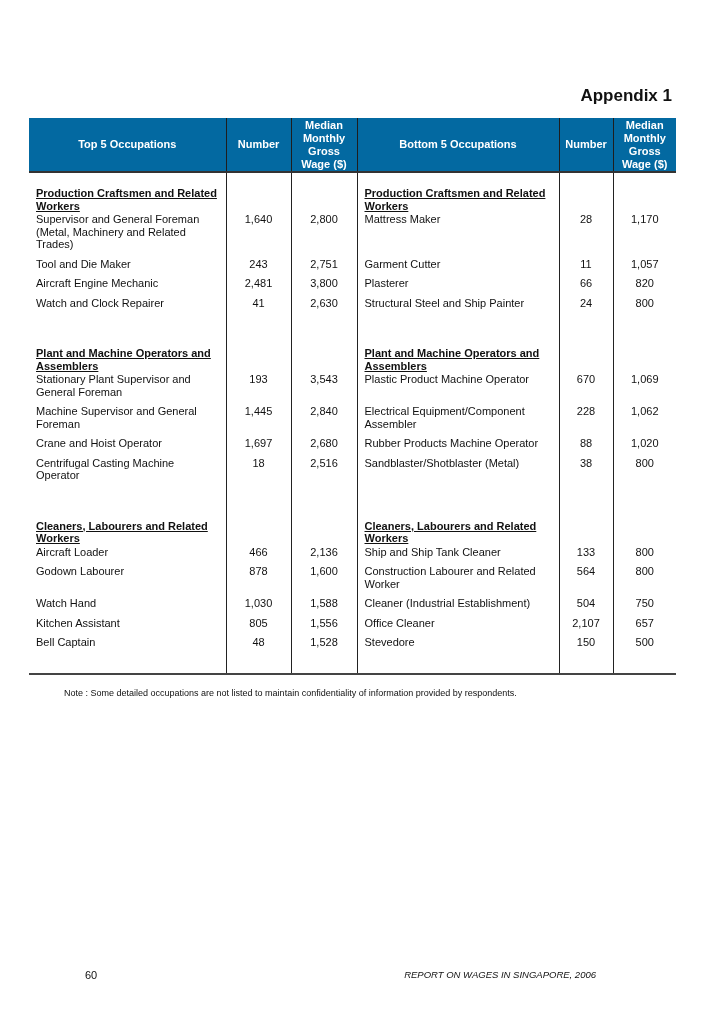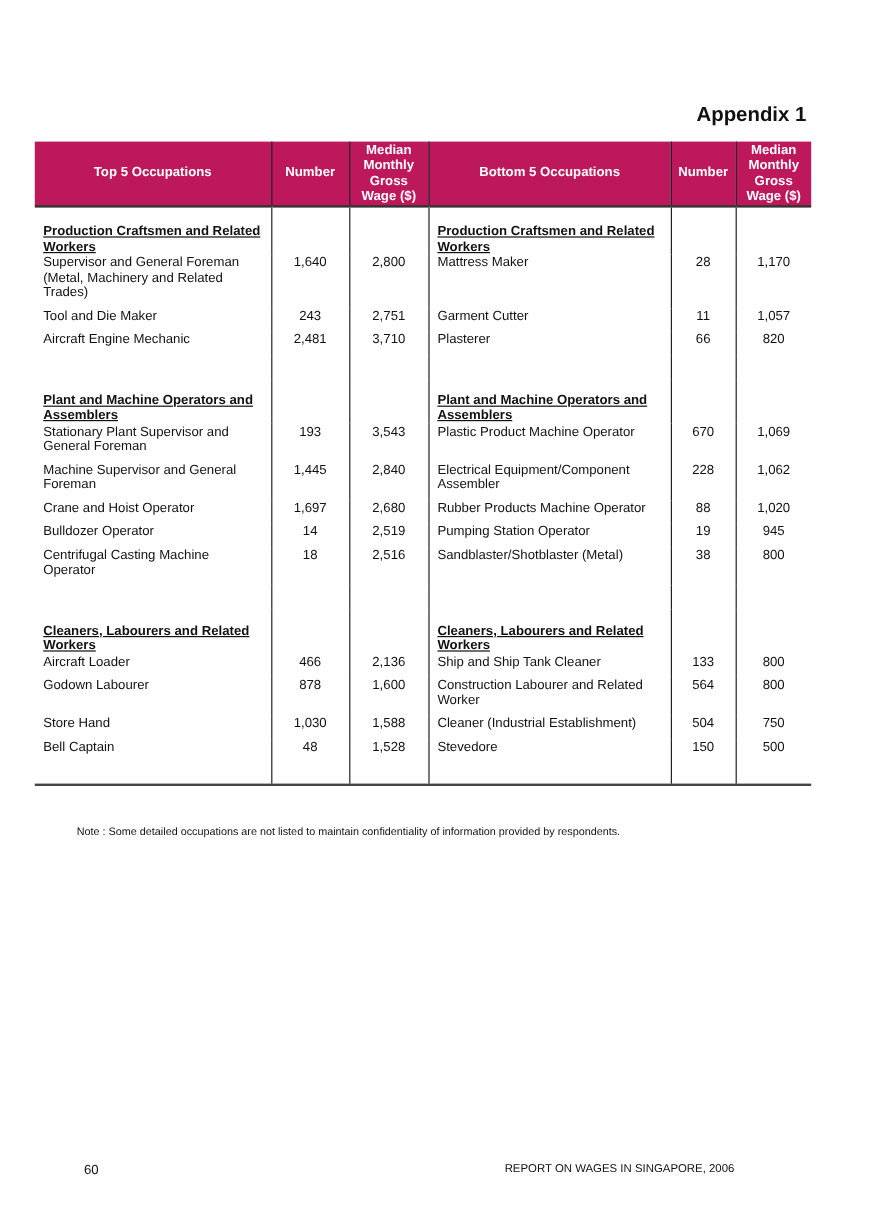--- a/index.html
+++ b/index.html
@@ -5,35 +5,35 @@
   html, body { margin: 0; padding: 0; background: #ffffff; }
   body { width: 724px; height: 1024px; position: relative; font-family: "Liberation Sans", sans-serif; color: #111; overflow: hidden; }
   .appendix { position: absolute; right: 52px; top: 86px; font-size: 17px; font-weight: bold; }
   .tbl { position: absolute; left: 29px; top: 118px; width: 647px; border-collapse: collapse; table-layout: fixed; font-size: 11px; }
   .tbl col.c1 { width: 197px; }
   .tbl col.c2 { width: 65px; }
   .tbl col.c3 { width: 66px; }
   .tbl col.c4 { width: 202px; }
   .tbl col.c5 { width: 54px; }
   .tbl col.c6 { width: 63px; }
-  .tbl th { background: #be185d; color: #ffffff; font-weight: bold; font-size: 11px; text-align: center; vertical-align: middle; height: 53px; padding: 0 3px; border-left: 1px solid #1e1e1e; border-bottom: 2px solid #333; line-height: 13px; }
+  .tbl th { background: #0369a1; color: #ffffff; font-weight: bold; font-size: 11px; text-align: center; vertical-align: middle; height: 53px; padding: 0 3px; border-left: 1px solid #1e1e1e; border-bottom: 2px solid #333; line-height: 13px; }
   .tbl th:first-child { border-left: none; }
   .tbl td { vertical-align: top; padding: 1px 5px 0 7px; line-height: 12.5px; border-left: 1px solid #222; }
   .tbl td:first-child { border-left: none; }
   .tbl td.num { text-align: center; padding-left: 2px; padding-right: 2px; }
   .tbl tr.head-row td { padding-top: 12px; }
   .tbl tr.first-head td { padding-top: 14px; }
   .sec { font-weight: bold; text-decoration: underline; }
   .tbl tr.item td { padding-bottom: 6px; }
   .tbl tr.gap td { height: 20px; padding: 0; }
   .tbl tr.last td { padding-bottom: 24px; }
   .tbl tbody tr.last { border-bottom: 2px solid #444; }
   .note { position: absolute; left: 36px; top: 688px; font-size: 9px; padding-left: 28px; }
-  .footer-page { position: absolute; left: 70px; top: 969px; font-size: 11px; }
-  .footer-title { position: absolute; right: 112px; top: 969px; font-size: 9.5px; }
+  .footer-page { position: absolute; left: 85px; top: 969px; font-size: 11px; }
+  .footer-title { position: absolute; right: 128px; top: 969px; font-size: 9.5px; font-style: italic; }
 </style>
 </head>
 <body>
 
 <div class="appendix">Appendix 1</div>
 
 <table class="tbl">
   <colgroup>
       <col class="c1">
       <col class="c2">
@@ -73,24 +73,32 @@
         <td>Tool and Die Maker</td>
         <td class="num">243</td>
         <td class="num">2,751</td>
         <td>Garment Cutter</td>
         <td class="num">11</td>
         <td class="num">1,057</td>
       </tr>
       <tr class="item">
         <td>Aircraft Engine Mechanic</td>
         <td class="num">2,481</td>
-        <td class="num">3,710</td>
+        <td class="num">3,800</td>
         <td>Plasterer</td>
         <td class="num">66</td>
         <td class="num">820</td>
+      </tr>
+      <tr class="item">
+        <td>Watch and Clock Repairer</td>
+        <td class="num">41</td>
+        <td class="num">2,630</td>
+        <td>Structural Steel and Ship Painter</td>
+        <td class="num">24</td>
+        <td class="num">800</td>
       </tr>
       <tr class="gap">
         <td></td>
         <td></td>
         <td></td>
         <td></td>
         <td></td>
         <td></td>
       </tr>
       <tr class="head-row">
@@ -119,28 +127,20 @@
       </tr>
       <tr class="item">
         <td>Crane and Hoist Operator</td>
         <td class="num">1,697</td>
         <td class="num">2,680</td>
         <td>Rubber Products Machine Operator</td>
         <td class="num">88</td>
         <td class="num">1,020</td>
       </tr>
       <tr class="item">
-        <td>Bulldozer Operator</td>
-        <td class="num">14</td>
-        <td class="num">2,519</td>
-        <td>Pumping Station Operator</td>
-        <td class="num">19</td>
-        <td class="num">945</td>
-      </tr>
-      <tr class="item">
         <td>Centrifugal Casting Machine Operator</td>
         <td class="num">18</td>
         <td class="num">2,516</td>
         <td>Sandblaster/Shotblaster (Metal)</td>
         <td class="num">38</td>
         <td class="num">800</td>
       </tr>
       <tr class="gap">
         <td></td>
         <td></td>
@@ -167,26 +167,34 @@
       </tr>
       <tr class="item">
         <td>Godown Labourer</td>
         <td class="num">878</td>
         <td class="num">1,600</td>
         <td>Construction Labourer and Related Worker</td>
         <td class="num">564</td>
         <td class="num">800</td>
       </tr>
       <tr class="item">
-        <td>Store Hand</td>
+        <td>Watch Hand</td>
         <td class="num">1,030</td>
         <td class="num">1,588</td>
         <td>Cleaner (Industrial Establishment)</td>
         <td class="num">504</td>
         <td class="num">750</td>
+      </tr>
+      <tr class="item">
+        <td>Kitchen Assistant</td>
+        <td class="num">805</td>
+        <td class="num">1,556</td>
+        <td>Office Cleaner</td>
+        <td class="num">2,107</td>
+        <td class="num">657</td>
       </tr>
       <tr class="item last">
         <td>Bell Captain</td>
         <td class="num">48</td>
         <td class="num">1,528</td>
         <td>Stevedore</td>
         <td class="num">150</td>
         <td class="num">500</td>
       </tr>
     </tbody>

